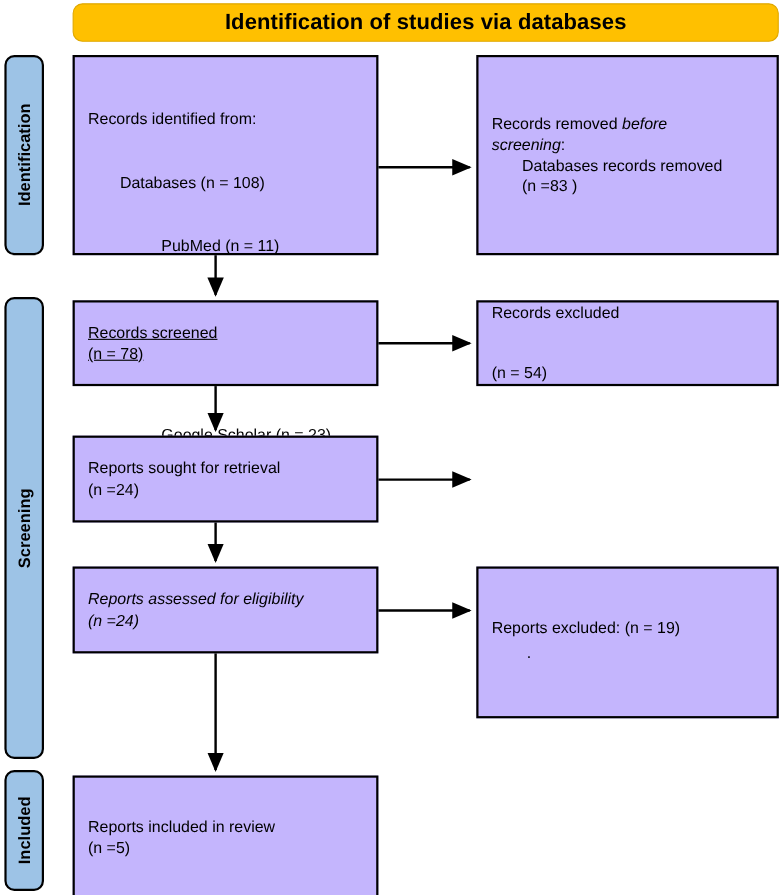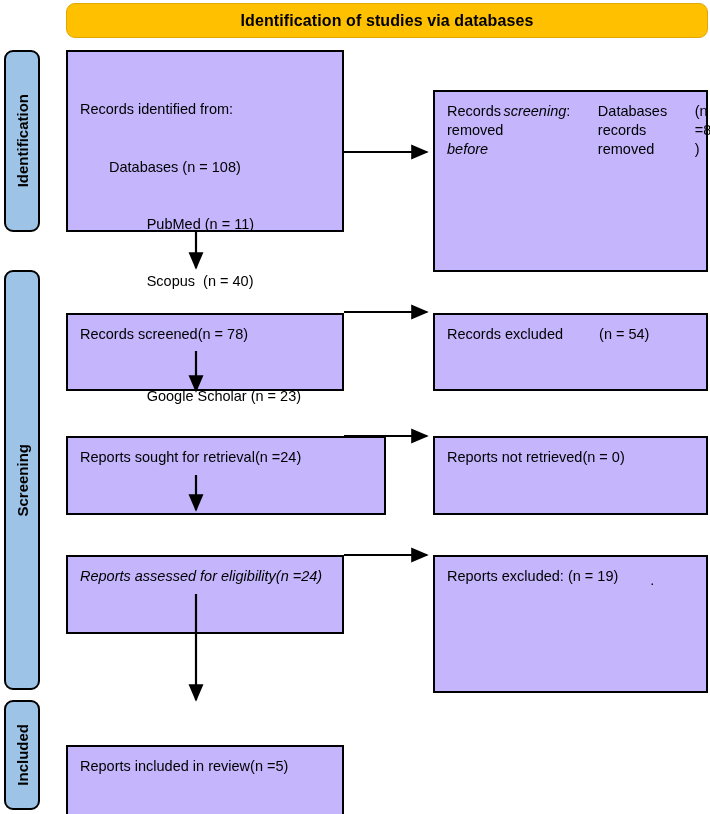--- a/index.html
+++ b/index.html
@@ -27,21 +27,21 @@
     width: 642px;
     height: 35px;
     background: #FFC000;
     border: 1.5px solid #E0A800;
     border-radius: 9px;
     box-sizing: border-box;
     display: flex;
     align-items: center;
     justify-content: center;
     font-weight: bold;
-    font-size: 16px;
+    font-size: 20px;
     letter-spacing: 0.1px;
     color: #000;
   }
 
   
   .stage-bar {
     position: absolute;
     left: 4px;
     width: 36px;
     background: #9DC3E6;
@@ -71,29 +71,29 @@
     border: 2.5px solid #000000;
     box-sizing: border-box;
     padding: 10px 10px 8px 12px;
     font-size: 14.5px;
     line-height: 1.32;
     white-space: pre-wrap;
     color: #000;
   }
   .box.vcenter {
     display: flex;
-    flex-direction: row;
-    margin-top: 40px;
+    flex-direction: column;
+    justify-content: center;
   }
 
   #box-identified      { left: 66px;  top: 50px;  width: 278px; height: 182px; }
   #box-removed         { left: 433px; top: 50px;  width: 275px; height: 182px; }
-  #box-screened        { left: 66px;  top: 273px; width: 278px; height: 78px;  }
+  #box-screened        { left: 66px;  top: 273px; width: 278px; height: 78px; text-decoration: underline;  }
   #box-excluded        { left: 433px; top: 273px; width: 275px; height: 78px; gap: 36px;  }
-  #box-sought          { left: 66px;  top: 396px; width: 320px; height: 79px;  }
+  #box-sought          { left: 66px;  top: 396px; width: 278px; height: 79px;  }
   #box-notretrieved    { left: 433px; top: 396px; width: 275px; height: 79px;  }
   #box-assessed        { left: 66px;  top: 515px; width: 278px; height: 79px; font-style: italic;  }
   #box-reportsexcluded { left: 433px; top: 515px; width: 275px; height: 138px; }
   #box-included        { left: 66px;  top: 705px; width: 278px; height: 112px; }
 
   .box .emph { font-style: italic; }
 
   .indent-1 { padding-left: 2.0em; }
   .indent-2 { padding-left: 4.6em; }
   .indent-3 { padding-left: 1.9em; }
@@ -157,24 +157,20 @@
   <div class="box vcenter" id="box-excluded">
     <div>Records excluded</div>
     <div>(n = 54)</div>
   </div>
 
   <div class="box vcenter" id="box-sought">
     <div>Reports sought for retrieval</div>
     <div>(n =24)</div>
   </div>
 
-  <div class="box vcenter" id="box-notretrieved">
-    <div>Reports not retrieved</div>
-    <div>(n = 0)</div>
-  </div>
 
   <div class="box vcenter" id="box-assessed">
     <div>Reports assessed for eligibility</div>
     <div>(n =24)</div>
   </div>
 
   <div class="box vcenter" id="box-reportsexcluded">
     <div>Reports excluded: (n = 19)</div>
     <div class="stray-dot">.</div>
   </div>

